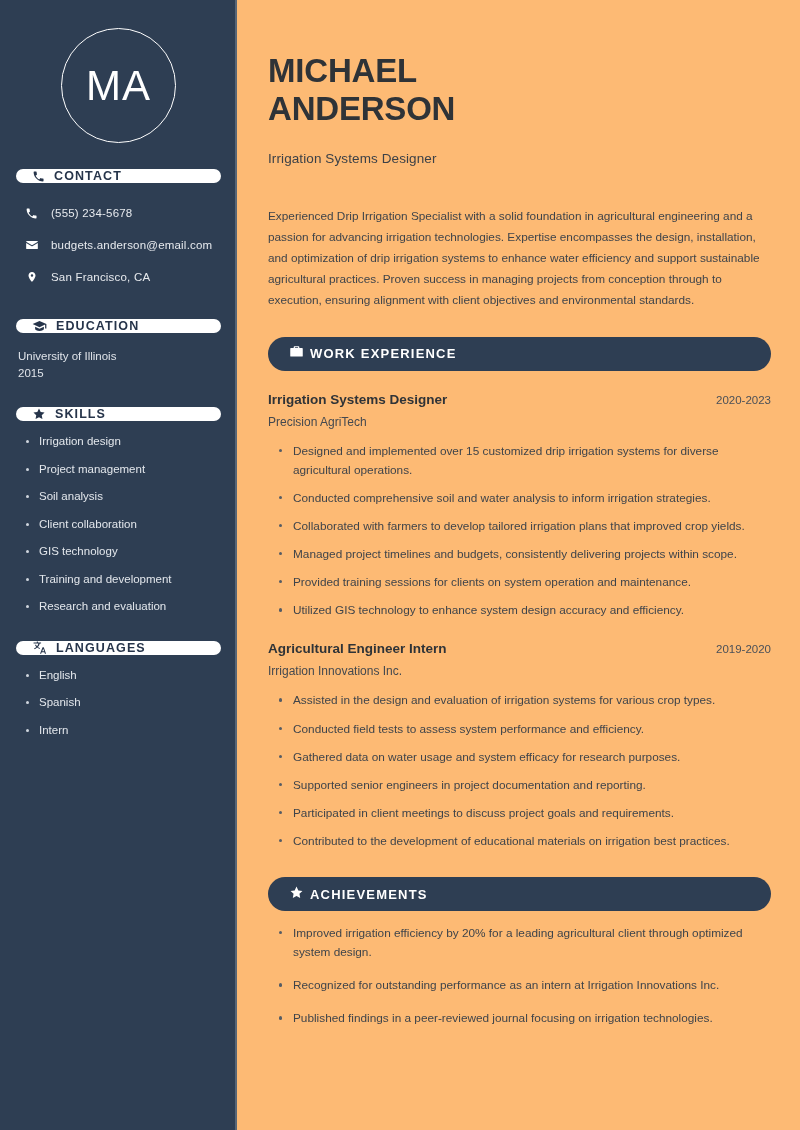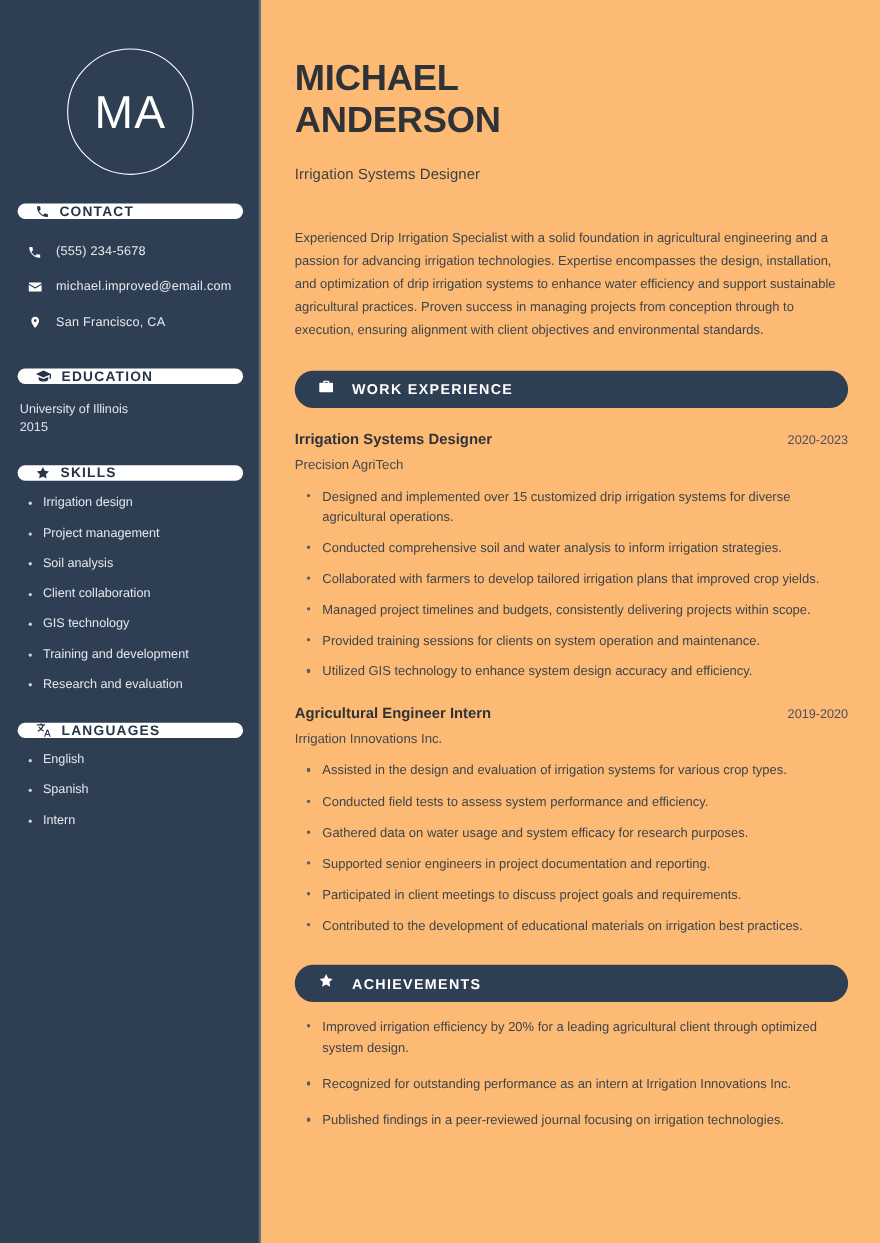--- a/index.html
+++ b/index.html
@@ -32,21 +32,21 @@
     position: absolute;
     top: 0; right: 0; bottom: 0;
     width: 2px;
     background: #7c8694;
     opacity: .55;
   }
 
   .monogram-wrap {
     display: flex;
     justify-content: center;
-    padding-top: 44px;
+    padding-top: 28px;
   }
   .monogram {
     width: 113px;
     height: 113px;
     border: 1.6px solid #ffffff;
     border-radius: 50%;
     display: flex;
     align-items: center;
     justify-content: center;
     color: #ffffff;
@@ -171,21 +171,21 @@
     max-width: 500px;
   }
 
   .bar {
     margin-top: 26px;
     background: #2e3e53;
     border-radius: 999px;
     height: 34px;
     display: flex;
     align-items: center;
-    gap: 16px;
+    gap: 6px;
     padding: 0 21px;
   }
   .bar .bar-label {
     color: #ffffff;
     font-size: 13px;
     font-weight: bold;
     letter-spacing: 1.2px;
   }
 
   .job { margin-top: 21px; }
@@ -265,21 +265,21 @@
         </span>
         <span class="c-text">(555) 234-5678</span>
       </div>
       <div class="contact-row">
         <span class="c-icon">
           <svg width="14" height="14" viewBox="0 0 24 24" fill="#ffffff">
             <path d="M2 5.5h20v13H2z" opacity="0"></path>
             <path d="M3 5h18c.55 0 1 .45 1 1v.3l-10 6-10-6V6c0-.55.45-1 1-1zm-1 3.5l9.48 5.69c.32.19.72.19 1.04 0L22 8.5V18c0 .55-.45 1-1 1H3c-.55 0-1-.45-1-1V8.5z"></path>
           </svg>
         </span>
-        <span class="c-text">michael.improved@email.com</span>
+        <span class="c-text">budgets.anderson@email.com</span>
       </div>
       <div class="contact-row">
         <span class="c-icon">
           <svg width="12" height="14" viewBox="0 0 24 24" fill="#ffffff">
             <path d="M12 2c-3.9 0-7 3.1-7 7 0 5.2 7 13 7 13s7-7.8 7-13c0-3.9-3.1-7-7-7zm0 9.5a2.5 2.5 0 110-5 2.5 2.5 0 010 5z"></path>
           </svg>
         </span>
         <span class="c-text">San Francisco, CA</span>
       </div>
     </div>

